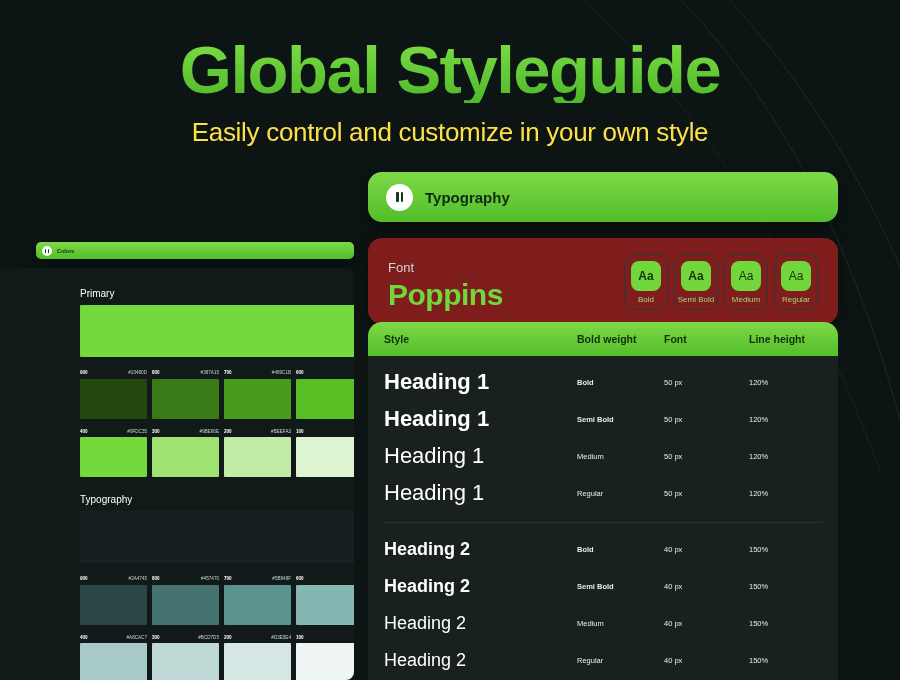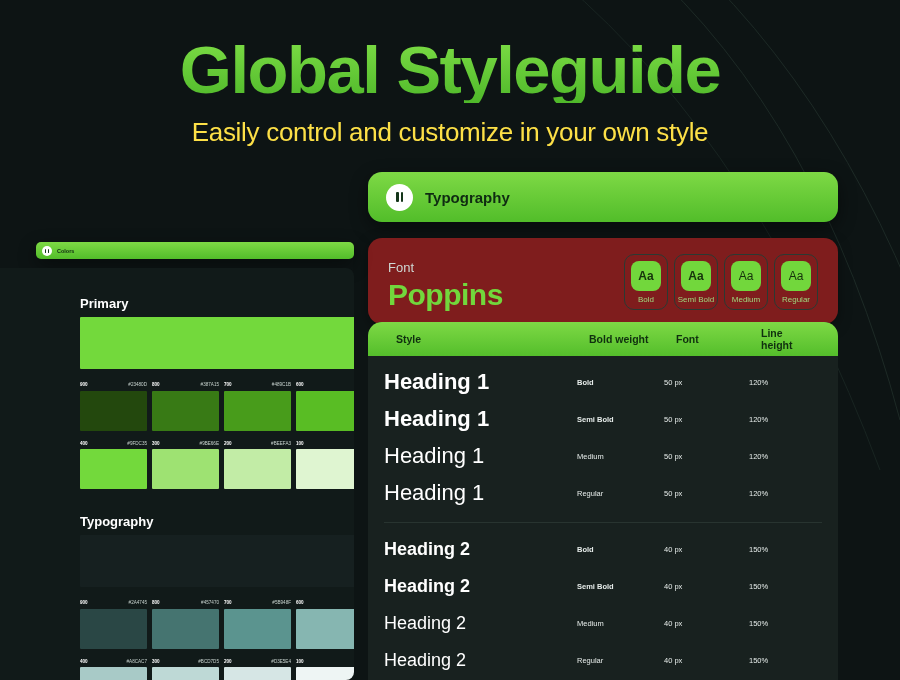--- a/index.html
+++ b/index.html
@@ -79,21 +79,21 @@
   .weight-cap { font-size:8px; color:#9fd97f; }
 
   .typo-table {
     position:absolute; left:368px; top:322px; width:470px; height:372px;
     background:#18211f; border-radius:14px 14px 0 0; overflow:hidden;
   }
   .tt-head {
     display:flex; height:34px; align-items:center;
     background:linear-gradient(180deg,#7ed945 0%,#54be2b 100%);
     border-radius:12px 12px 0 0;
-    padding:0 28px;
+    padding:0 16px;
     font-size:10.5px; font-weight:bold; color:#10300f;
   }
   .c-style{flex:0 0 193px}.c-weight{flex:0 0 87px}.c-size{flex:0 0 85px}.c-lh{flex:1}
   .tt-row { display:flex; align-items:center; height:37px; padding:0 16px; }
   .tt-group { padding-top:8px; }
   .tt-sep { height:1px; background:#283430; margin:10px 16px 0; }
   .sample { color:#fff; white-space:nowrap; }
   .h1 { font-size:22px; line-height:1.2; }
   .h2 { font-size:18px; line-height:1.2; }
   .w700{font-weight:700}.w600{font-weight:600}.w500{font-weight:500}.w400{font-weight:400}
@@ -107,21 +107,21 @@
   }
   .colors-head .dot { width:10px; height:10px; }
   .colors-head .pause-bars i { width:1px; height:4px; }
   .colors-head .htitle { font-size:5.5px; }
 
   .colors-card {
     position:absolute; left:0px; top:268px; width:354px; height:412px;
     background:#111a19; border-radius:0 8px 8px 0; overflow:hidden;
     padding:20px 0 0 80px;
   }
-  .group-label { font-size:13px; font-weight:bold; color:#fff; margin-bottom:6px;margin-top:8px; }
+  .group-label { font-size:10px; font-weight:normal; color:#fff; margin-bottom:6px; }
   .main-swatch { width:330px; height:52px; margin-bottom:14px; border-radius:1px; }
   .sw-row { display:flex; gap:5px; margin-bottom:11px; }
   .sw-cell { width:67px; }
   .sw-meta { display:flex; justify-content:space-between; font-size:4.6px; margin-bottom:3px; line-height:1; }
   .sw-step { color:#ffffff; font-weight:bold; }
   .sw-hex { color:#c9d4d0; }
   .sw-chip { width:67px; height:40px; border-radius:1px; }
   .sec-gap { height:6px; }
 </style>
 </head>

